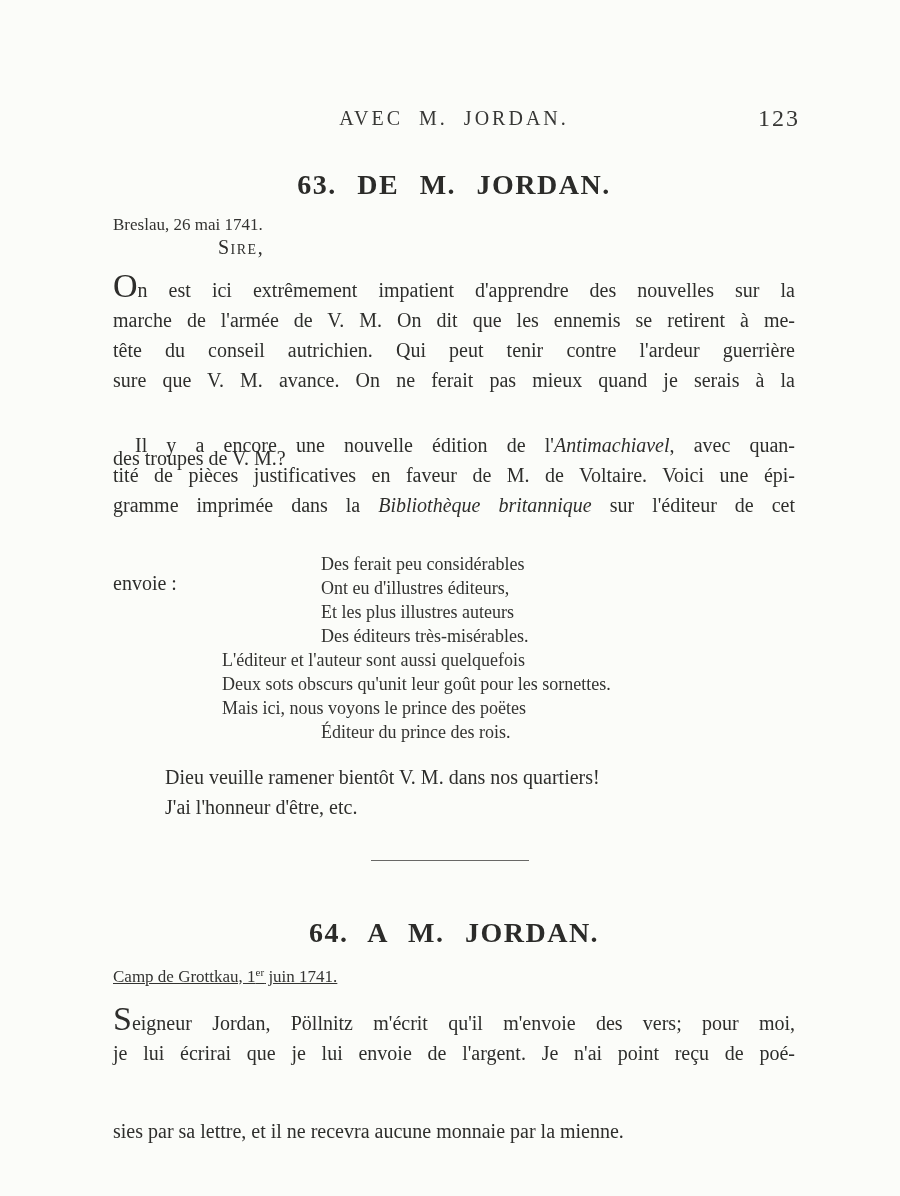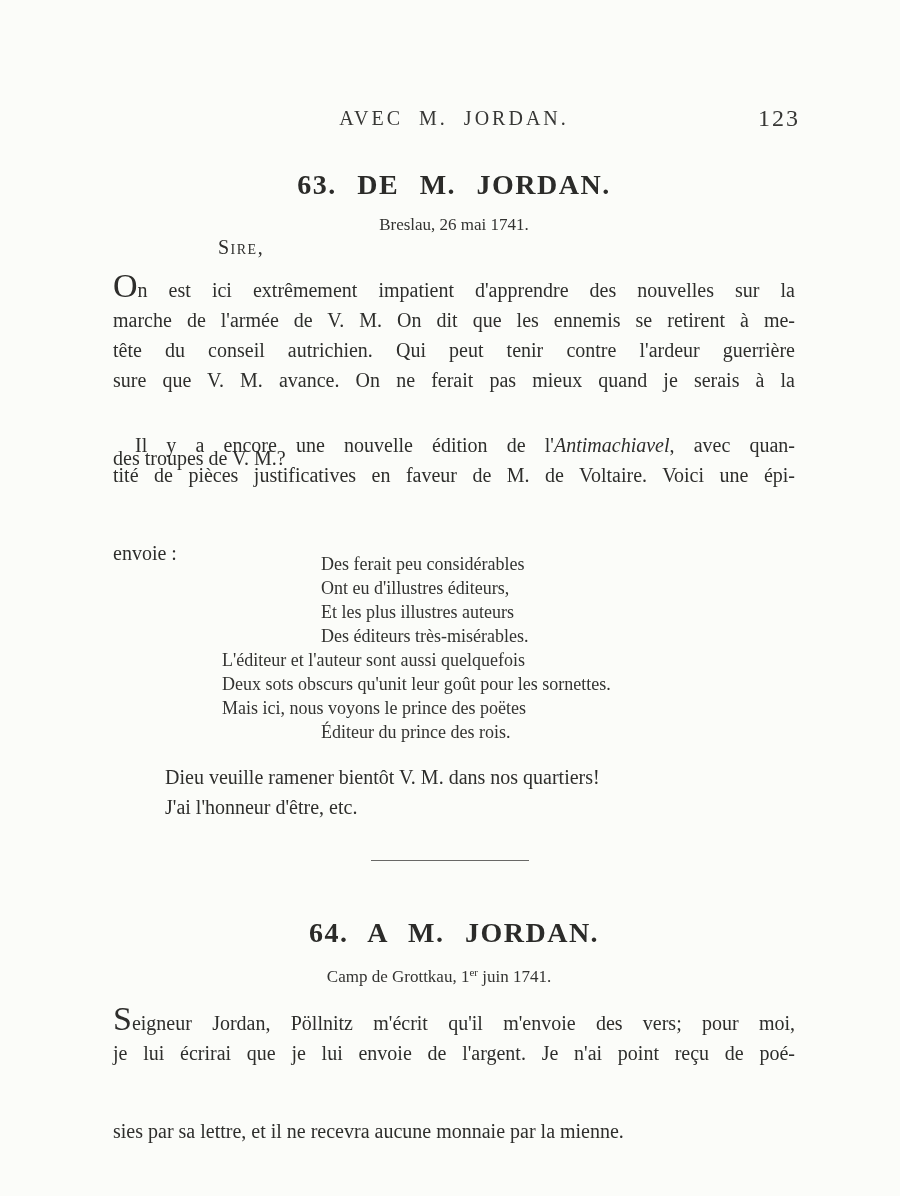--- a/index.html
+++ b/index.html
@@ -41,26 +41,26 @@
     letter-spacing: 1.5px; word-spacing: 12px;
     color: #2b2b29;
   }
   .h63 { top: 168px; }
   .h64 { top: 916px; }
 
   
   .dateline {
     position: absolute;
     left: 113px;
-    text-align: center;
+    text-align: left;
     font-size: 17px; line-height: 21px;
     color: #333331;
   }
   .d1 { top: 214px; width: 682px; }
-  .d2 { top: 966px; width: 652px; }
+  .d2 { top: 966px; width: 652px; text-decoration: underline; }
   .dateline sup { font-size: 11px; vertical-align: 6px; line-height: 0; }
 
   
   .salutation {
     position: absolute;
     top: 235px; left: 218px;
     font-size: 20px; line-height: 24px;
     font-variant: small-caps;
     letter-spacing: 1.5px;
   }
@@ -128,20 +128,21 @@
       <div class="line"><span class="initial">O</span>n est ici extrêmement impatient d'apprendre des nouvelles sur la</div>
       <div class="line">marche de l'armée de V. M. On dit que les ennemis se retirent à me-</div>
       <div class="line">tête du conseil autrichien. Qui peut tenir contre l'ardeur guerrière</div>
       <div class="line">sure que V. M. avance. On ne ferait pas mieux quand je serais à la</div>
       <div class="line last">des troupes de V. M.?</div>
     </div>
 
   <div class="para p2 indent-first">
       <div class="line">Il y a encore une nouvelle édition de l'<i>Antimachiavel</i>, avec quan-</div>
       <div class="line">tité de pièces justificatives en faveur de M. de Voltaire. Voici une épi-</div>
+      <div class="line">gramme imprimée dans la <i>Bibliothèque britannique</i> sur l'éditeur de cet</div>
       <div class="line last">envoie :</div>
     </div>
 
   <div class="poem">
       <div class="poem-line ind1">Des ferait peu considérables</div>
       <div class="poem-line ind1">Ont eu d'illustres éditeurs,</div>
       <div class="poem-line ind1">Et les plus illustres auteurs</div>
       <div class="poem-line ind1">Des éditeurs très-misérables.</div>
       <div class="poem-line ind0">L'éditeur et l'auteur sont aussi quelquefois</div>
       <div class="poem-line ind0">Deux sots obscurs qu'unit leur goût pour les sornettes.</div>

